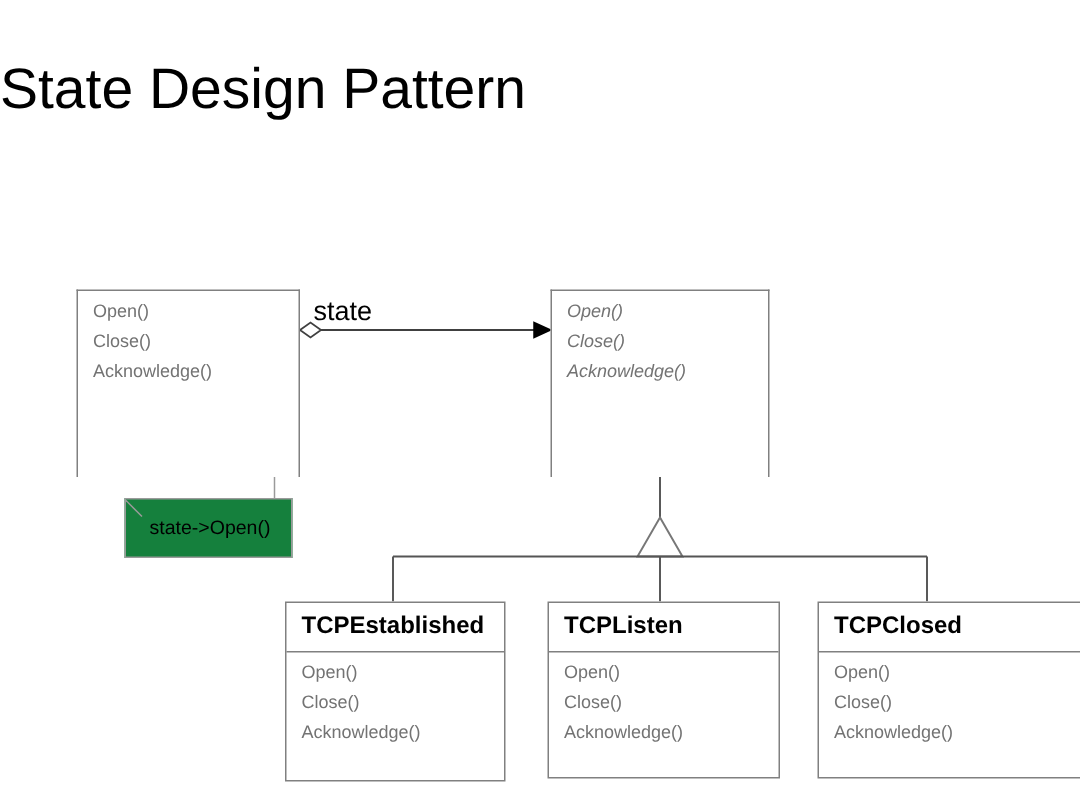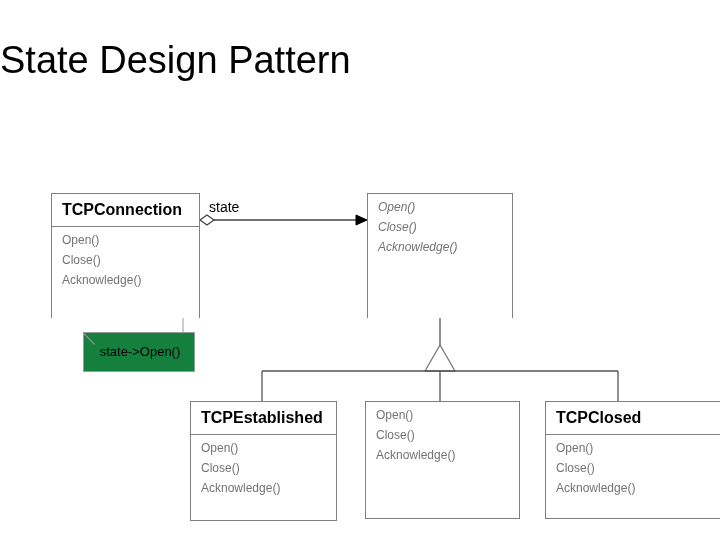--- a/index.html
+++ b/index.html
@@ -152,21 +152,21 @@
     width: 720px;
     height: 540px;
     pointer-events: none;
   }
 
   
   #assoc-label-state {
     position: absolute;
     left: 209px;
     top: 199px;
-    font-size: 14px;
+    font-size: 18px;
     line-height: 16px;
     white-space: nowrap;
     color: #000000;
   }
 </style>
 </head>
 <body>
 
 <div id="slide-title">State Design Pattern</div>
 
@@ -198,21 +198,20 @@
 
     <line x1="440" y1="371" x2="440" y2="401" stroke="#555555" stroke-width="1.3"></line>
 
     <line x1="618" y1="371" x2="618" y2="401" stroke="#555555" stroke-width="1.3"></line>
   </g>
 </svg>
 
 <div id="assoc-label-state">state</div>
 
 <div class="uml-class no-bottom" id="class-tcpconnection">
-  <div class="uml-name">TCPConnection</div>
   <div class="uml-ops">
     <div class="uml-op">Open()</div>
     <div class="uml-op">Close()</div>
     <div class="uml-op">Acknowledge()</div>
   </div>
 </div>
 
 <div class="uml-class no-bottom" id="class-tcpstate">
   <div class="uml-ops abstract">
     <div class="uml-op">Open()</div>
@@ -229,20 +228,21 @@
 <div class="uml-class" id="class-tcpestablished">
   <div class="uml-name">TCPEstablished</div>
   <div class="uml-ops">
     <div class="uml-op">Open()</div>
     <div class="uml-op">Close()</div>
     <div class="uml-op">Acknowledge()</div>
   </div>
 </div>
 
 <div class="uml-class" id="class-tcplisten">
+  <div class="uml-name">TCPListen</div>
   <div class="uml-ops">
     <div class="uml-op">Open()</div>
     <div class="uml-op">Close()</div>
     <div class="uml-op">Acknowledge()</div>
   </div>
 </div>
 
 <div class="uml-class" id="class-tcpclosed">
   <div class="uml-name">TCPClosed</div>
   <div class="uml-ops">

